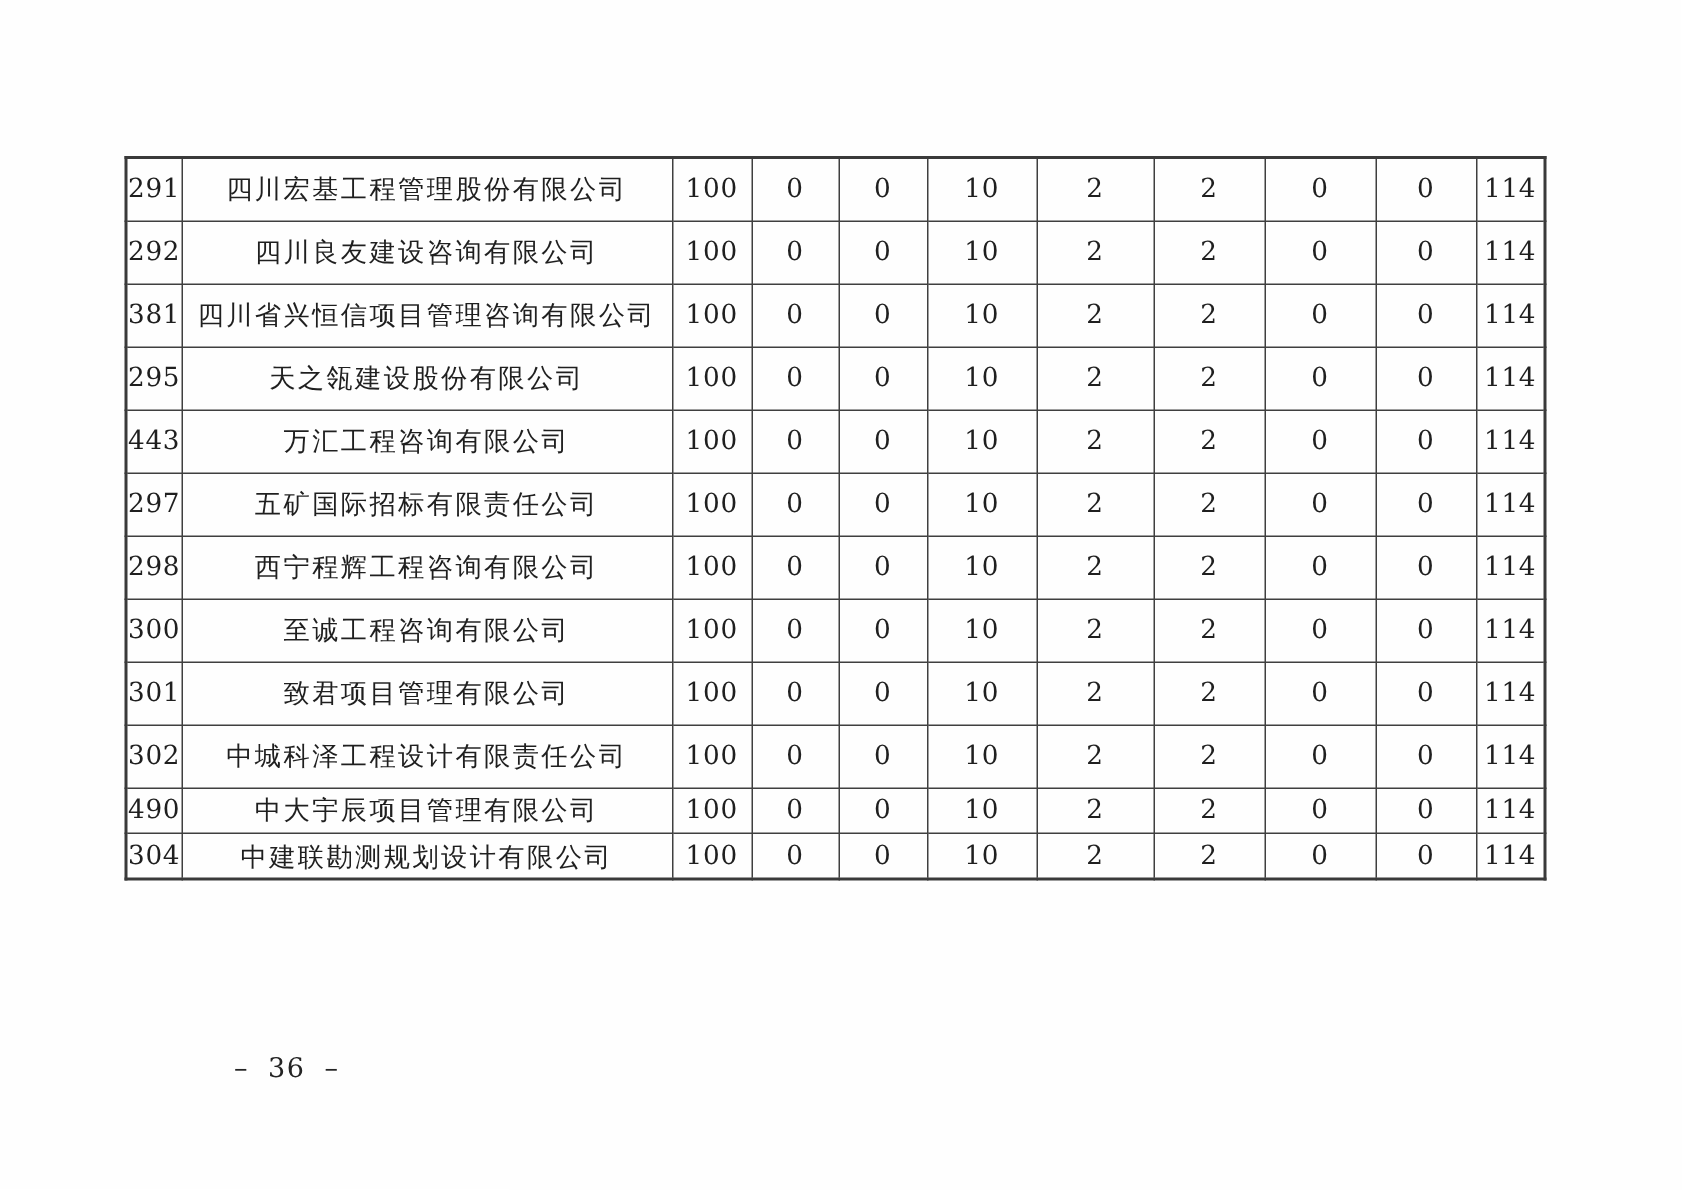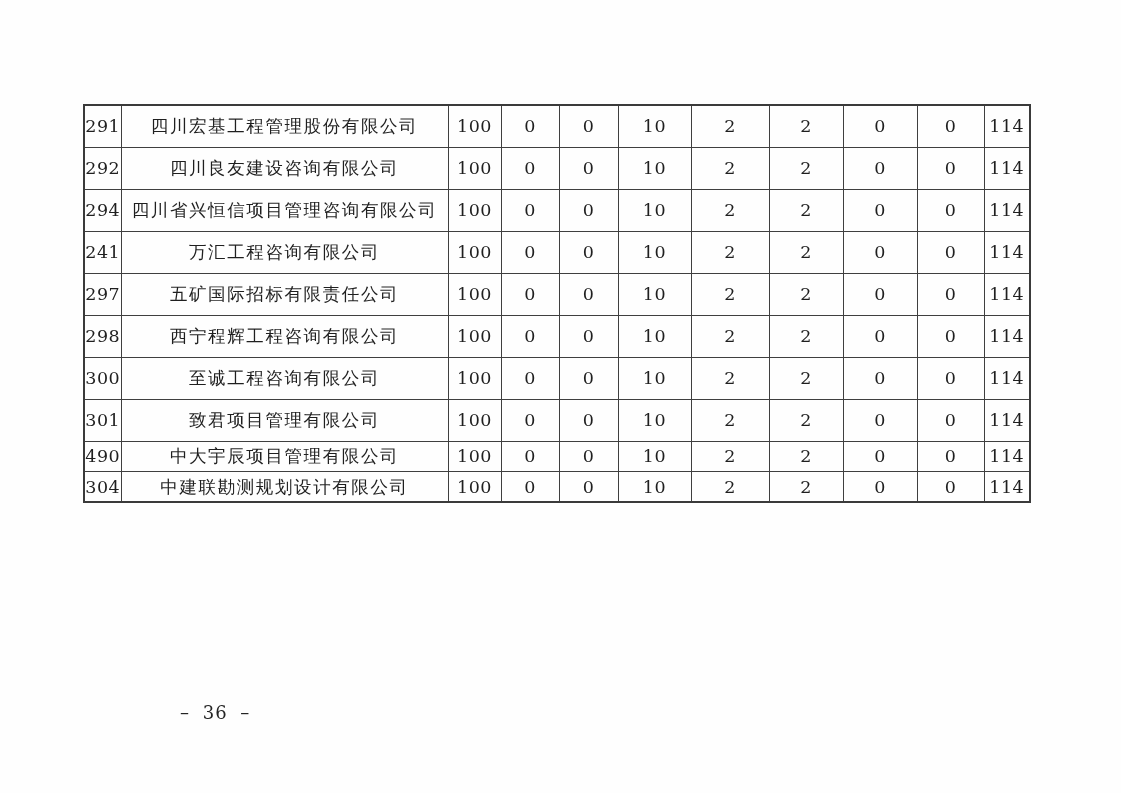--- a/index.html
+++ b/index.html
@@ -51,21 +51,20 @@
     letter-spacing: 0.5px;
   }
   .page-footer {
     position: absolute;
     left: 156px;
     top: 702px;
     font-size: 18px;
     letter-spacing: 1px;
     word-spacing: 6px;
     color: #242424;
-    margin-left: 24px;
   }
 </style>
 </head>
 <body>
 
 <div class="sheet">
 
   <table class="score-table">
     <colgroup>
         <col style="width: 37px;">
@@ -101,34 +100,47 @@
           <td class="num-cell">0</td>
           <td class="num-cell">0</td>
           <td class="num-cell">10</td>
           <td class="num-cell">2</td>
           <td class="num-cell">2</td>
           <td class="num-cell">0</td>
           <td class="num-cell">0</td>
           <td class="num-cell">114</td>
         </tr>
         <tr class="tall">
-          <td class="no-cell">294</td>
+          <td class="no-cell">381</td>
           <td class="name-cell">四川省兴恒信项目管理咨询有限公司</td>
           <td class="num-cell">100</td>
           <td class="num-cell">0</td>
           <td class="num-cell">0</td>
           <td class="num-cell">10</td>
           <td class="num-cell">2</td>
           <td class="num-cell">2</td>
           <td class="num-cell">0</td>
           <td class="num-cell">0</td>
           <td class="num-cell">114</td>
         </tr>
         <tr class="tall">
-          <td class="no-cell">241</td>
+          <td class="no-cell">295</td>
+          <td class="name-cell">天之瓴建设股份有限公司</td>
+          <td class="num-cell">100</td>
+          <td class="num-cell">0</td>
+          <td class="num-cell">0</td>
+          <td class="num-cell">10</td>
+          <td class="num-cell">2</td>
+          <td class="num-cell">2</td>
+          <td class="num-cell">0</td>
+          <td class="num-cell">0</td>
+          <td class="num-cell">114</td>
+        </tr>
+        <tr class="tall">
+          <td class="no-cell">443</td>
           <td class="name-cell">万汇工程咨询有限公司</td>
           <td class="num-cell">100</td>
           <td class="num-cell">0</td>
           <td class="num-cell">0</td>
           <td class="num-cell">10</td>
           <td class="num-cell">2</td>
           <td class="num-cell">2</td>
           <td class="num-cell">0</td>
           <td class="num-cell">0</td>
           <td class="num-cell">114</td>
@@ -168,20 +180,33 @@
           <td class="num-cell">10</td>
           <td class="num-cell">2</td>
           <td class="num-cell">2</td>
           <td class="num-cell">0</td>
           <td class="num-cell">0</td>
           <td class="num-cell">114</td>
         </tr>
         <tr class="tall">
           <td class="no-cell">301</td>
           <td class="name-cell">致君项目管理有限公司</td>
+          <td class="num-cell">100</td>
+          <td class="num-cell">0</td>
+          <td class="num-cell">0</td>
+          <td class="num-cell">10</td>
+          <td class="num-cell">2</td>
+          <td class="num-cell">2</td>
+          <td class="num-cell">0</td>
+          <td class="num-cell">0</td>
+          <td class="num-cell">114</td>
+        </tr>
+        <tr class="tall">
+          <td class="no-cell">302</td>
+          <td class="name-cell">中城科泽工程设计有限责任公司</td>
           <td class="num-cell">100</td>
           <td class="num-cell">0</td>
           <td class="num-cell">0</td>
           <td class="num-cell">10</td>
           <td class="num-cell">2</td>
           <td class="num-cell">2</td>
           <td class="num-cell">0</td>
           <td class="num-cell">0</td>
           <td class="num-cell">114</td>
         </tr>

